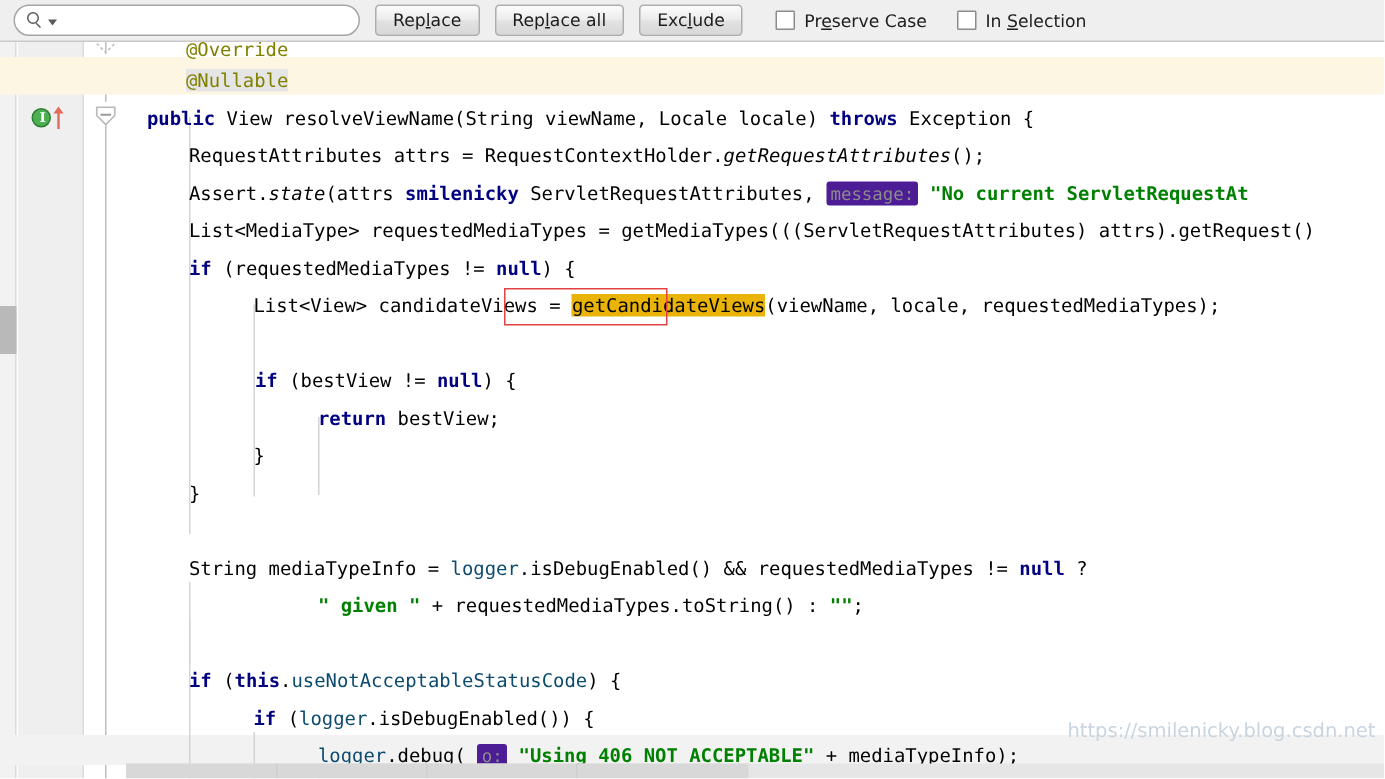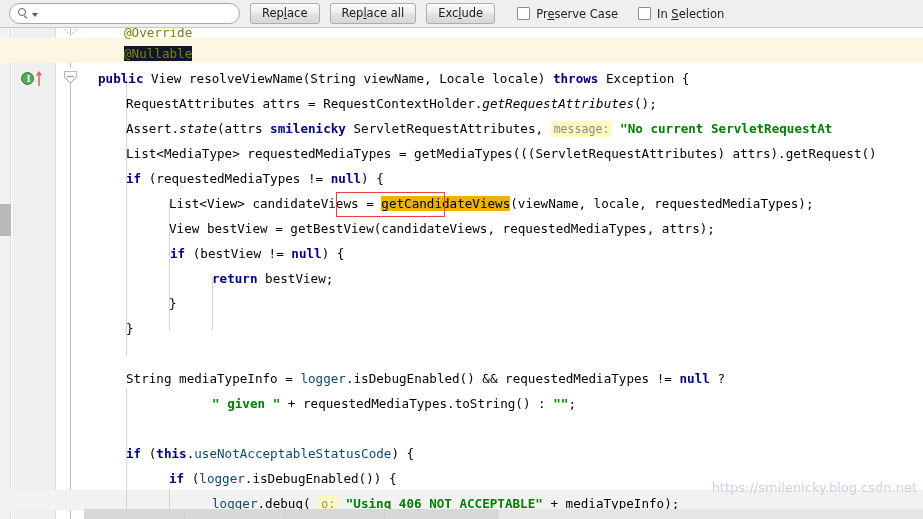--- a/index.html
+++ b/index.html
@@ -189,27 +189,27 @@
   }
 
   
   .kw   { color: #000080; font-weight: bold; }
   .str  { color: #008000; font-weight: bold; }
   .anno { color: #808000; }
   .fld  { color: #0c4a6e; font-weight: normal; }
   .smth { font-style: italic; }
   .plain{ color: #000000; }
   .hintbg {
-    background: #fef9c3;
+    background: #4c1d95;
     color: #8c8c8c;
     border-radius: 2px;
     padding: 1px 3px;
     font-size: 11.6px;
   }
-  .selbg { background: #0f172a; }
+  .selbg { background: #e5e5e5; }
 
   
   .hit {
     background: #eab308;
     color: #000000;
   }
   .hit-box {
     position: absolute;
     border: 1px solid #e24242;
     pointer-events: none;
@@ -331,21 +331,20 @@
       <div class="line" style="top:63px; left:42px;"><span class="plain">RequestAttributes attrs = RequestContextHolder.</span><span class="smth">getRequestAttributes</span><span class="plain">();</span></div>
 
       <div class="line" style="top:88px; left:42px;"><span class="plain">Assert.</span><span class="smth">state</span><span class="plain">(attrs </span><span class="kw">smilenicky</span><span class="plain"> ServletRequestAttributes, </span><span class="hintbg">message:</span><span class="str"> "No current ServletRequestAt</span></div>
 
       <div class="line" style="top:113px; left:42px;"><span class="plain">List&lt;MediaType&gt; requestedMediaTypes = getMediaTypes(((ServletRequestAttributes) attrs).getRequest()</span></div>
 
       <div class="line" style="top:138px; left:42px;"><span class="kw">if</span><span class="plain"> (requestedMediaTypes != </span><span class="kw">null</span><span class="plain">) {</span></div>
 
       <div class="line" style="top:163px; left:85px;"><span class="plain">List&lt;View&gt; candidateViews = </span><span class="hit">getCandidateViews</span><span class="plain">(viewName, locale, requestedMediaTypes);</span></div>
 
-      <div class="line" style="top:188px; left:85px;"><span class="plain">View bestView = getBestView(candidateViews, requestedMediaTypes, attrs);</span></div>
 
       <div class="line" style="top:213px; left:86px;"><span class="kw">if</span><span class="plain"> (bestView != </span><span class="kw">null</span><span class="plain">) {</span></div>
 
       <div class="line" style="top:238px; left:128px;"><span class="kw">return</span><span class="plain"> bestView;</span></div>
 
       <div class="line" style="top:263px; left:85px;"><span class="plain">}</span></div>
 
       <div class="line" style="top:288px; left:42px;"><span class="plain">}</span></div>
 
       <div class="line" style="top:338px; left:42px;"><span class="plain">String mediaTypeInfo = </span><span class="fld">logger</span><span class="plain">.isDebugEnabled() &amp;&amp; requestedMediaTypes != </span><span class="kw">null</span><span class="plain"> ?</span></div>

